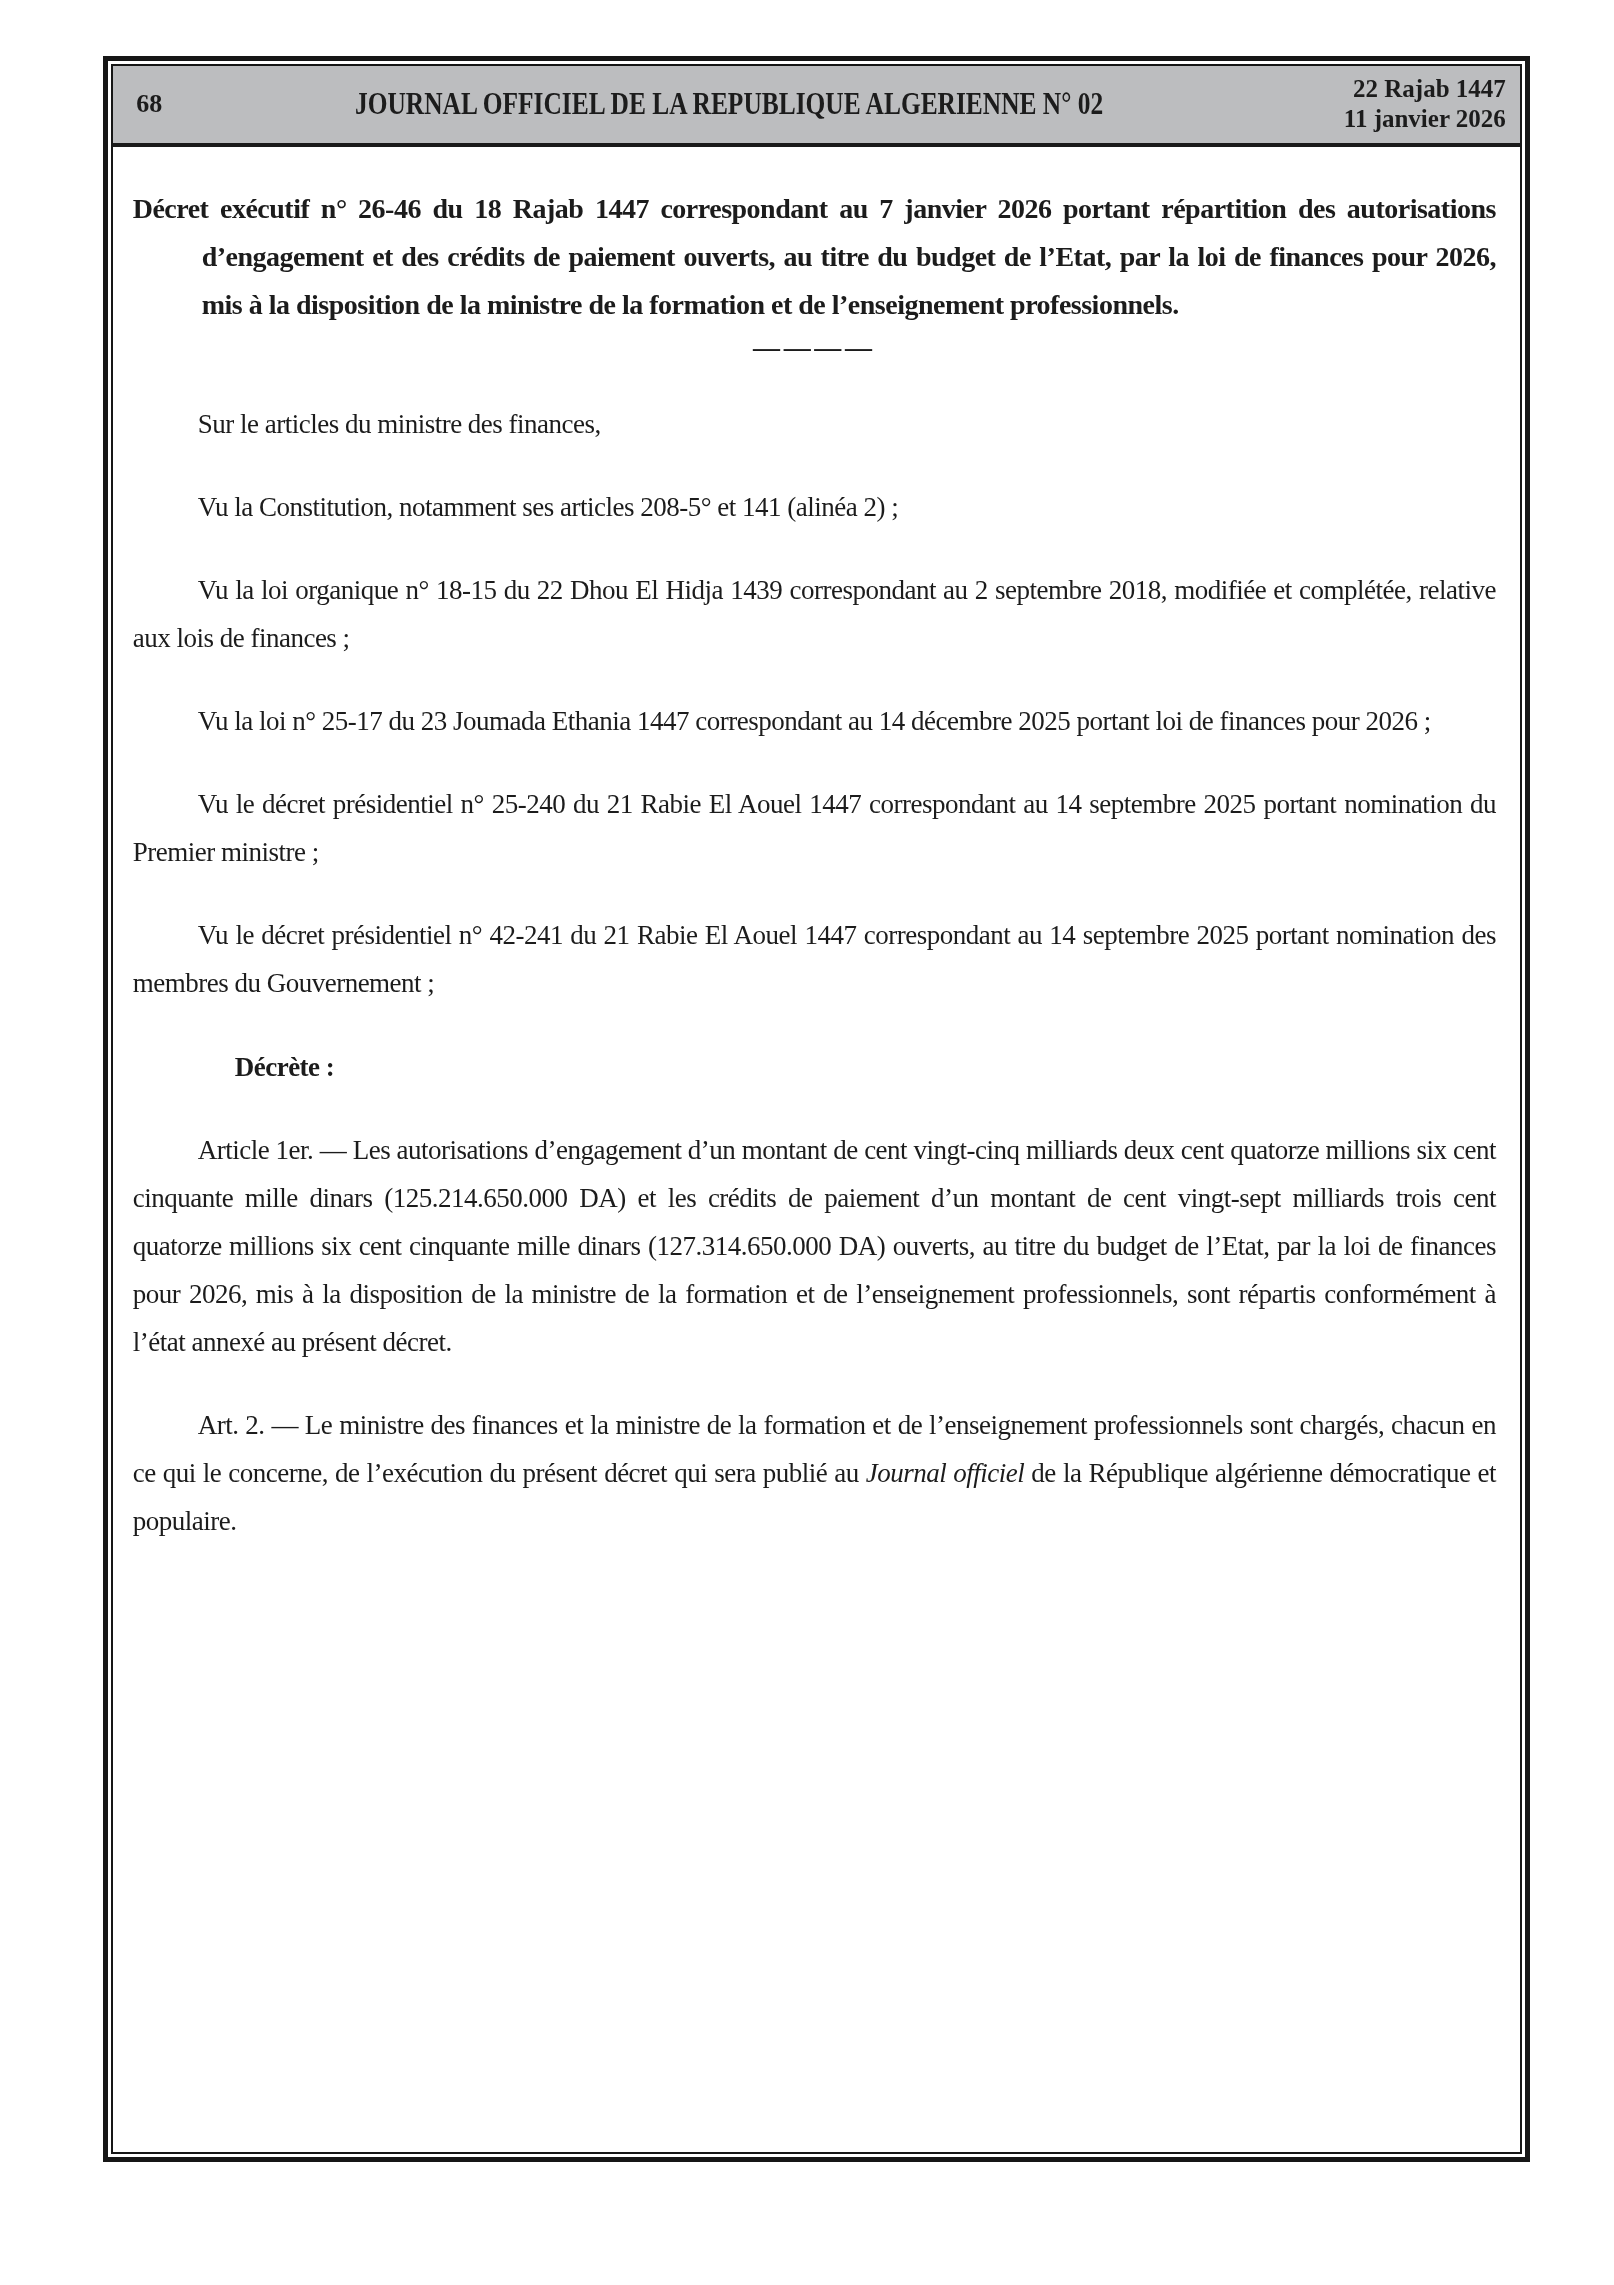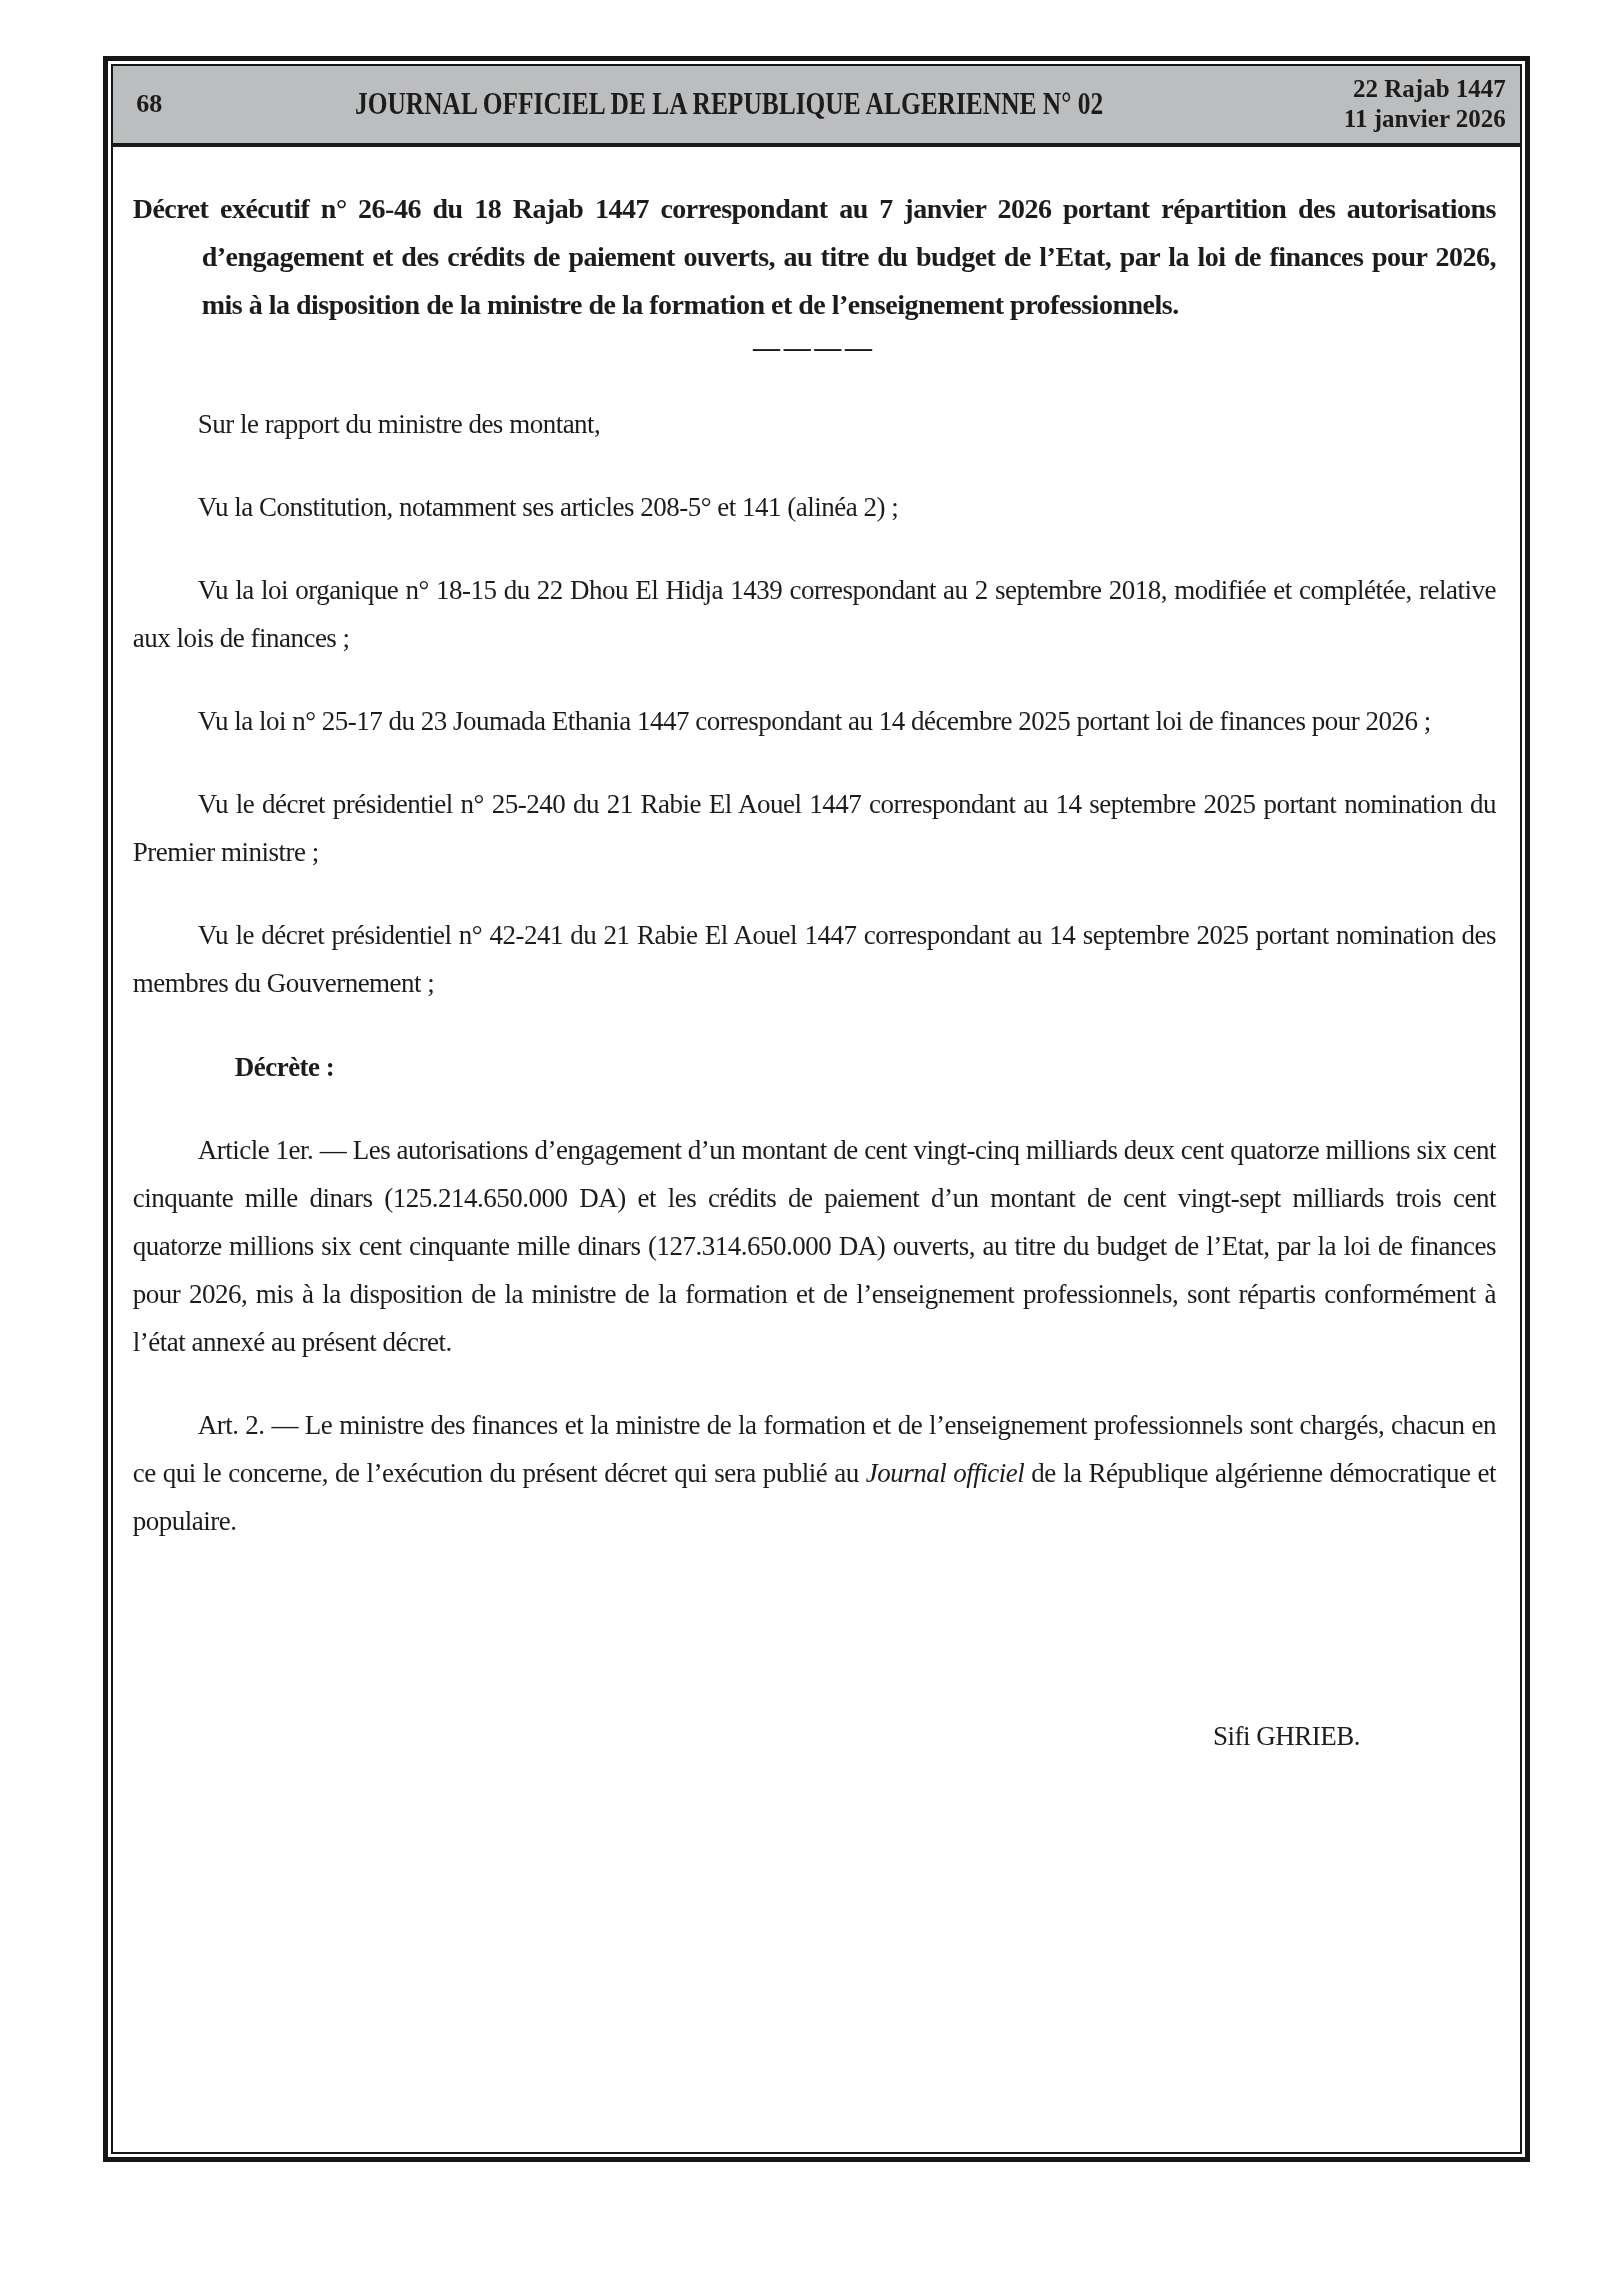--- a/index.html
+++ b/index.html
@@ -123,33 +123,32 @@
         <div class="dates">
           <div>22 Rajab 1447</div>
           <div>11 janvier 2026</div>
         </div>
       </div>
 
       <div class="doc-body">
         <div class="doc-title">Décret exécutif n° 26-46 du 18 Rajab 1447 correspondant au 7 janvier 2026 portant répartition des autorisations d’engagement et des crédits de paiement ouverts, au titre du budget de l’Etat, par la loi de finances pour 2026, mis à la disposition de la ministre de la formation et de l’enseignement professionnels.</div>
         <div class="separator">————</div>
 
-        <p class="para">Sur le rapport du ministre des montant,</p>
+        <p class="para">Sur le articles du ministre des finances,</p>
         <p class="para">Vu la Constitution, notamment ses articles 208-5° et 141 (alinéa 2) ;</p>
         <p class="para">Vu la loi organique n° 18-15 du 22 Dhou El Hidja 1439 correspondant au 2 septembre 2018, modifiée et complétée, relative aux lois de finances ;</p>
         <p class="para">Vu la loi n° 25-17 du 23 Joumada Ethania 1447 correspondant au 14 décembre 2025 portant loi de finances pour 2026 ;</p>
         <p class="para">Vu le décret présidentiel n° 25-240 du 21 Rabie El Aouel 1447 correspondant au 14 septembre 2025 portant nomination du Premier ministre ;</p>
         <p class="para">Vu le décret présidentiel n° 42-241 du 21 Rabie El Aouel 1447 correspondant au 14 septembre 2025 portant nomination des membres du Gouvernement ;</p>
 
         <p class="para decree-heading">Décrète :</p>
 
         <p class="para">Article 1er. — Les autorisations d’engagement d’un montant de cent vingt-cinq milliards deux cent quatorze millions six cent cinquante mille dinars (125.214.650.000 DA) et les crédits de paiement d’un montant de cent vingt-sept milliards trois cent quatorze millions six cent cinquante mille dinars (127.314.650.000 DA) ouverts, au titre du budget de l’Etat, par la loi de finances pour 2026, mis à la disposition de la ministre de la formation et de l’enseignement professionnels, sont répartis conformément à l’état annexé au présent décret.</p>
 
         <p class="para"><span>Art. 2. — Le ministre des finances et la ministre de la formation et de l’enseignement professionnels sont chargés, chacun en ce qui le concerne, de l’exécution du présent décret qui sera publié au </span><i>Journal officiel</i><span> de la République algérienne démocratique et populaire.</span></p>
 
 
-        <p class="signature">Sifi GHRIEB.</p>
       </div>
 
     </div>
   </div>
 </div>
 
 
 </body></html>

